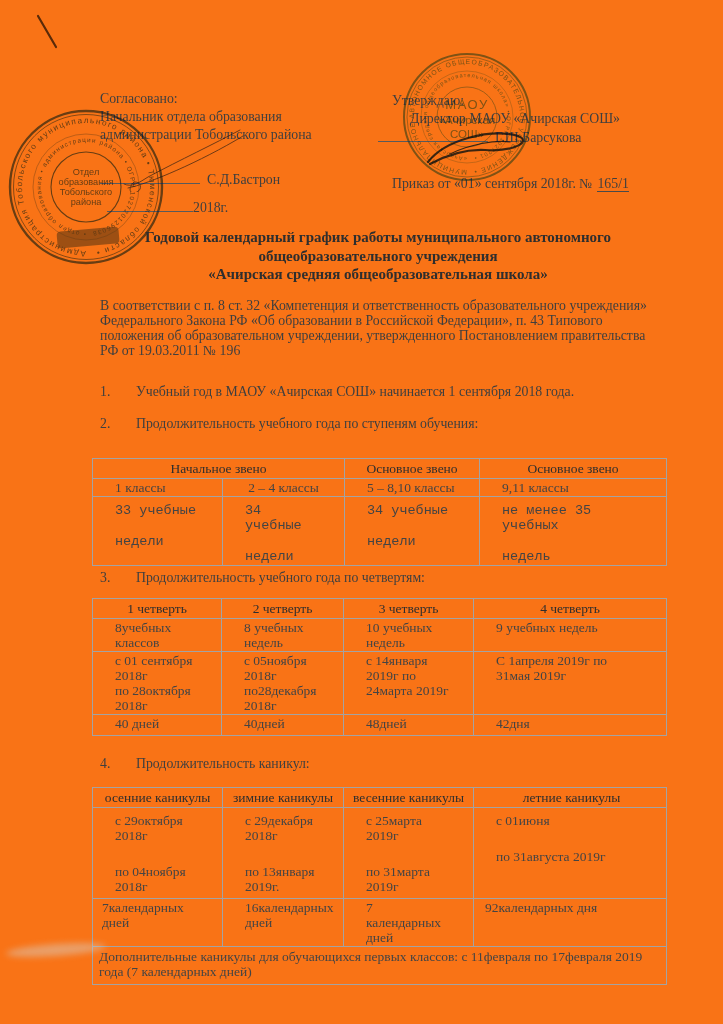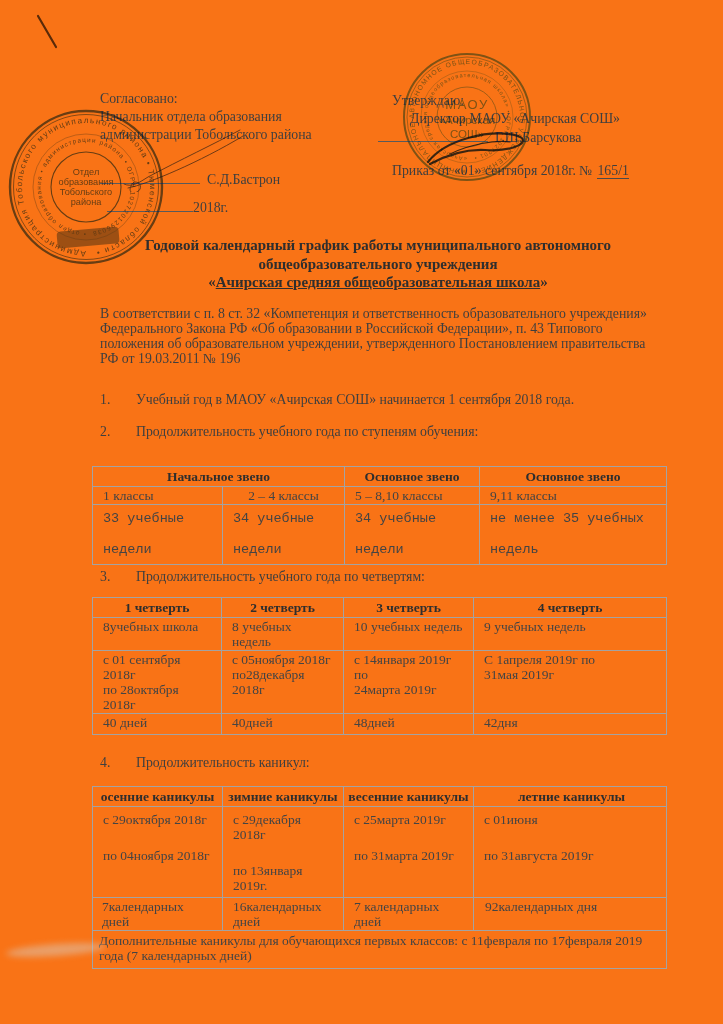--- a/index.html
+++ b/index.html
@@ -11,41 +11,41 @@
   }
   .abs{position:absolute;}
   
   .appr{font-size:13.8px; line-height:18px; white-space:nowrap;}
   .appr-left{left:100px; top:90px;}
   .appr-right{left:392px; top:92px;}
   .ul{display:inline-block; height:12px; border-bottom:1px solid #5a5a5a; vertical-align:baseline;}
   .sig-name{margin-left:7px;}
   .ord-no{border-bottom:1px solid #4a4a4a; margin-left:5px;}
   
-  .content{left:100px; top:236px; width:556px; font-size:13.8px; line-height:15px;}
+  .content{left:100px; top:228px; width:556px; font-size:13.8px; line-height:15px;}
   .doc-title{
     position:relative; left:-14px; width:584px; text-align:center;
     font-weight:bold; font-size:15px; line-height:18.5px; color:#2e2e2e;
   }
-  .uline-name{text-decoration:underline;margin-top:14px;}
+  .uline-name{margin-top:14px;}
   .intro{margin-top:14px; line-height:15px;}
   .item{display:flex; }
   .item .num{width:36px; flex:0 0 36px;}
   .mt-i1{margin-top:26px;}
   .mt-i2{margin-top:17px;}
   .mt-t1{margin-top:27px;}
   .mt-i3{margin-top:4px;}
   .mt-t2{margin-top:13px;}
   .mt-i4{margin-top:20px;}
   .mt-t3{margin-top:16px;}
   
   table{border-collapse:collapse; table-layout:fixed; width:574px; margin-left:-8px;
         font-size:13.5px; color:#444;}
-  th,td{border:1px solid #a3a3a3; padding:1px 10px; vertical-align:top; overflow:hidden;}
-  th{font-weight:bold; color:#2e2e2e; text-align:center; padding:2px 3px;}
+  th,td{border:1px solid #a3a3a3; padding:1px 22px; vertical-align:top; overflow:hidden;}
+  th{font-weight:normal; color:#2e2e2e; text-align:center; padding:2px 3px;}
   th.left{text-align:center; padding-left:6px;}
   td.center{text-align:center;}
   .rw-tall td{height:52px; padding-top:6px;font-family:Liberation Mono, monospace;}
   .rw-tall .l2{margin-top:16px;}
   .rw-dates td{height:47px;}
   .rw-hol td{height:84px; padding-top:5px;}
   .rw-hol .l2{margin-top:21px;}
   .rw-days td{height:18px;}
   .note-cell{line-height:15.5px; padding:2px 6px 4px 6px; white-space:normal;margin-top:17px;}
   
@@ -74,21 +74,21 @@
       <span class="ul" style="width:86px;margin-left:7px"></span><span>2018г.</span>
     </div>
   </div>
 
   <div class="abs appr appr-right">
     <div>Утверждаю:</div>
     <div style="margin-left:18px">Директор МАОУ «Ачирская  СОШ»</div>
     <div style="margin-top:1px">
       <span class="ul" style="width:110px;margin-left:-14px"></span><span class="sig-name">Г.Ш.Барсукова</span>
     </div>
-    <div style="margin-top:15px">
+    <div style="margin-top:28px">
       <span>Приказ от  «01» сентября 2018г. №</span><span class="ord-no">165/1</span>
     </div>
   </div>
 
   <svg class="abs ink" style="left:7px;top:108px;opacity:.82" width="158" height="158" viewBox="0 0 158 158">
     <g fill="none" stroke="#4a6cc3">
       <circle cx="79" cy="79" r="76" stroke-width="2.4"></circle>
       <circle cx="79" cy="79" r="72.5" stroke-width="0.8"></circle>
       <circle cx="79" cy="79" r="53" stroke-width="0.6" opacity="0.7"></circle>
       <circle cx="79" cy="79" r="35" stroke-width="1.1"></circle>
@@ -222,21 +222,21 @@
           <col style="width:193px">
         </colgroup>
       <tbody>
           <tr>
         <th>1 четверть</th>
         <th>2 четверть</th>
         <th>3 четверть</th>
         <th>4 четверть</th>
       </tr>
       <tr>
-        <td>8учебных школа</td>
+        <td>8учебных классов</td>
         <td>8 учебных недель</td>
         <td>10 учебных недель</td>
         <td>9 учебных недель</td>
       </tr>
       <tr class="rw-dates">
         <td>
               <div>с 01 сентября 2018г</div>
               <div>по 28октября 2018г</div>
             </td>
         <td>

